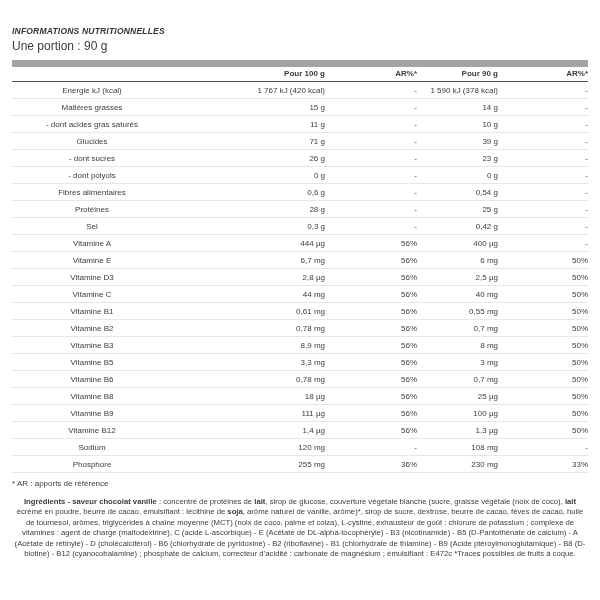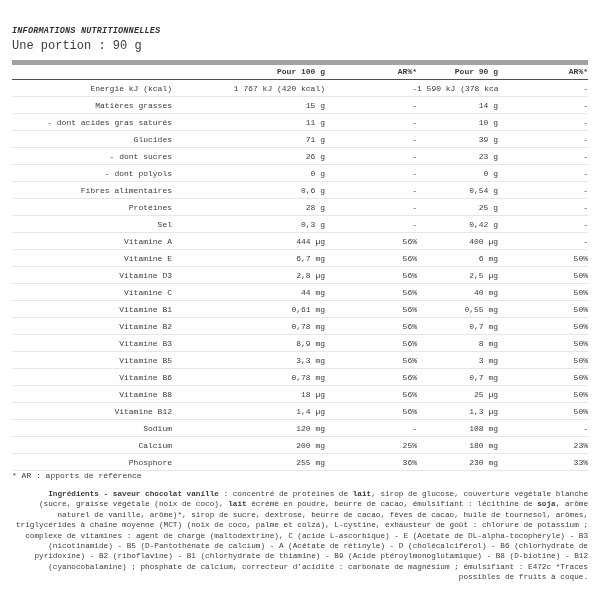--- a/index.html
+++ b/index.html
@@ -1,55 +1,55 @@
 <!DOCTYPE html>
 <html><head>
 <meta charset="utf-8">
 <style>
   * { box-sizing: border-box; }
   html, body { margin: 0; padding: 0; background: #ffffff; }
   .page {
     width: 600px; height: 600px; background: #ffffff;
-    font-family: Liberation Mono, monospace;
+    font-family: Liberation Sans, sans-serif;
     color: #3c3c3c;
     padding: 26px 12px 0 12px;
     overflow: hidden;
   }
   .title {
     font-size: 8.5px; font-weight: bold; font-style: italic;
     letter-spacing: 0.2px; color: #333;
   }
   .portion { font-size: 12px; margin-top: 3px; }
   table.nutrition {
     width: 576px; border-collapse: collapse; table-layout: fixed;
     margin-top: 7px;
   }
   col.c-label  { width: 160px; }
   col.c-per100 { width: 153px; }
   col.c-ar100  { width: 92px; }
   col.c-per90  { width: 81px; }
   col.c-ar90   { width: 90px; }
   thead th {
     font-size: 8px; font-weight: bold; text-align: right;
-    border-top: 5px solid #a3a3a3;
+    border-top: 7px solid #a3a3a3;
     border-bottom: 1px solid #4f4f4f;
     padding: 2px 0 3px 0; color: #3c3c3c;
   }
   thead th.label-col { text-align: left; }
   tbody td {
     font-size: 8px; height: 17px; padding: 0;
     border-bottom: 1px solid #e6e6e6;
     text-align: right; vertical-align: middle;
     white-space: nowrap; overflow: hidden;
   }
-  tbody td.label { text-align: right; vertical-align: middle; }
-  .footnote { font-size: 8px; }
+  tbody td.label { text-align: center; vertical-align: middle; }
+  .footnote { font-size: 8px; margin-top: 6px; }
   .ingredients {
     font-size: 7.7px; line-height: 10.4px; margin-top: 9px;
-    width: 576px; text-align: right; color: #3c3c3c;
+    width: 576px; text-align: center; color: #3c3c3c;
   }
   .ingredients b { font-weight: bold; }
 </style>
 </head>
 <body>
 
 <div class="page">
 
   <div class="title">INFORMATIONS NUTRITIONNELLES</div>
   <div class="portion">Une portion : 90 g</div>
@@ -199,39 +199,39 @@
           <td>50%</td>
         </tr>
         <tr>
           <td class="label">Vitamine B8</td>
           <td>18 µg</td>
           <td>56%</td>
           <td>25 µg</td>
           <td>50%</td>
         </tr>
         <tr>
+          <td class="label">Vitamine B9</td>
+          <td>111 µg</td>
+          <td>56%</td>
+          <td>100 µg</td>
+          <td>50%</td>
+        </tr>
+        <tr>
           <td class="label">Vitamine B12</td>
           <td>1,4 µg</td>
           <td>56%</td>
           <td>1,3 µg</td>
           <td>50%</td>
         </tr>
         <tr>
           <td class="label">Sodium</td>
           <td>120 mg</td>
           <td>-</td>
           <td>108 mg</td>
           <td>-</td>
-        </tr>
-        <tr>
-          <td class="label">Calcium</td>
-          <td>200 mg</td>
-          <td>25%</td>
-          <td>180 mg</td>
-          <td>23%</td>
         </tr>
         <tr>
           <td class="label">Phosphore</td>
           <td>255 mg</td>
           <td>36%</td>
           <td>230 mg</td>
           <td>33%</td>
         </tr>
       </tbody>
   </table>

